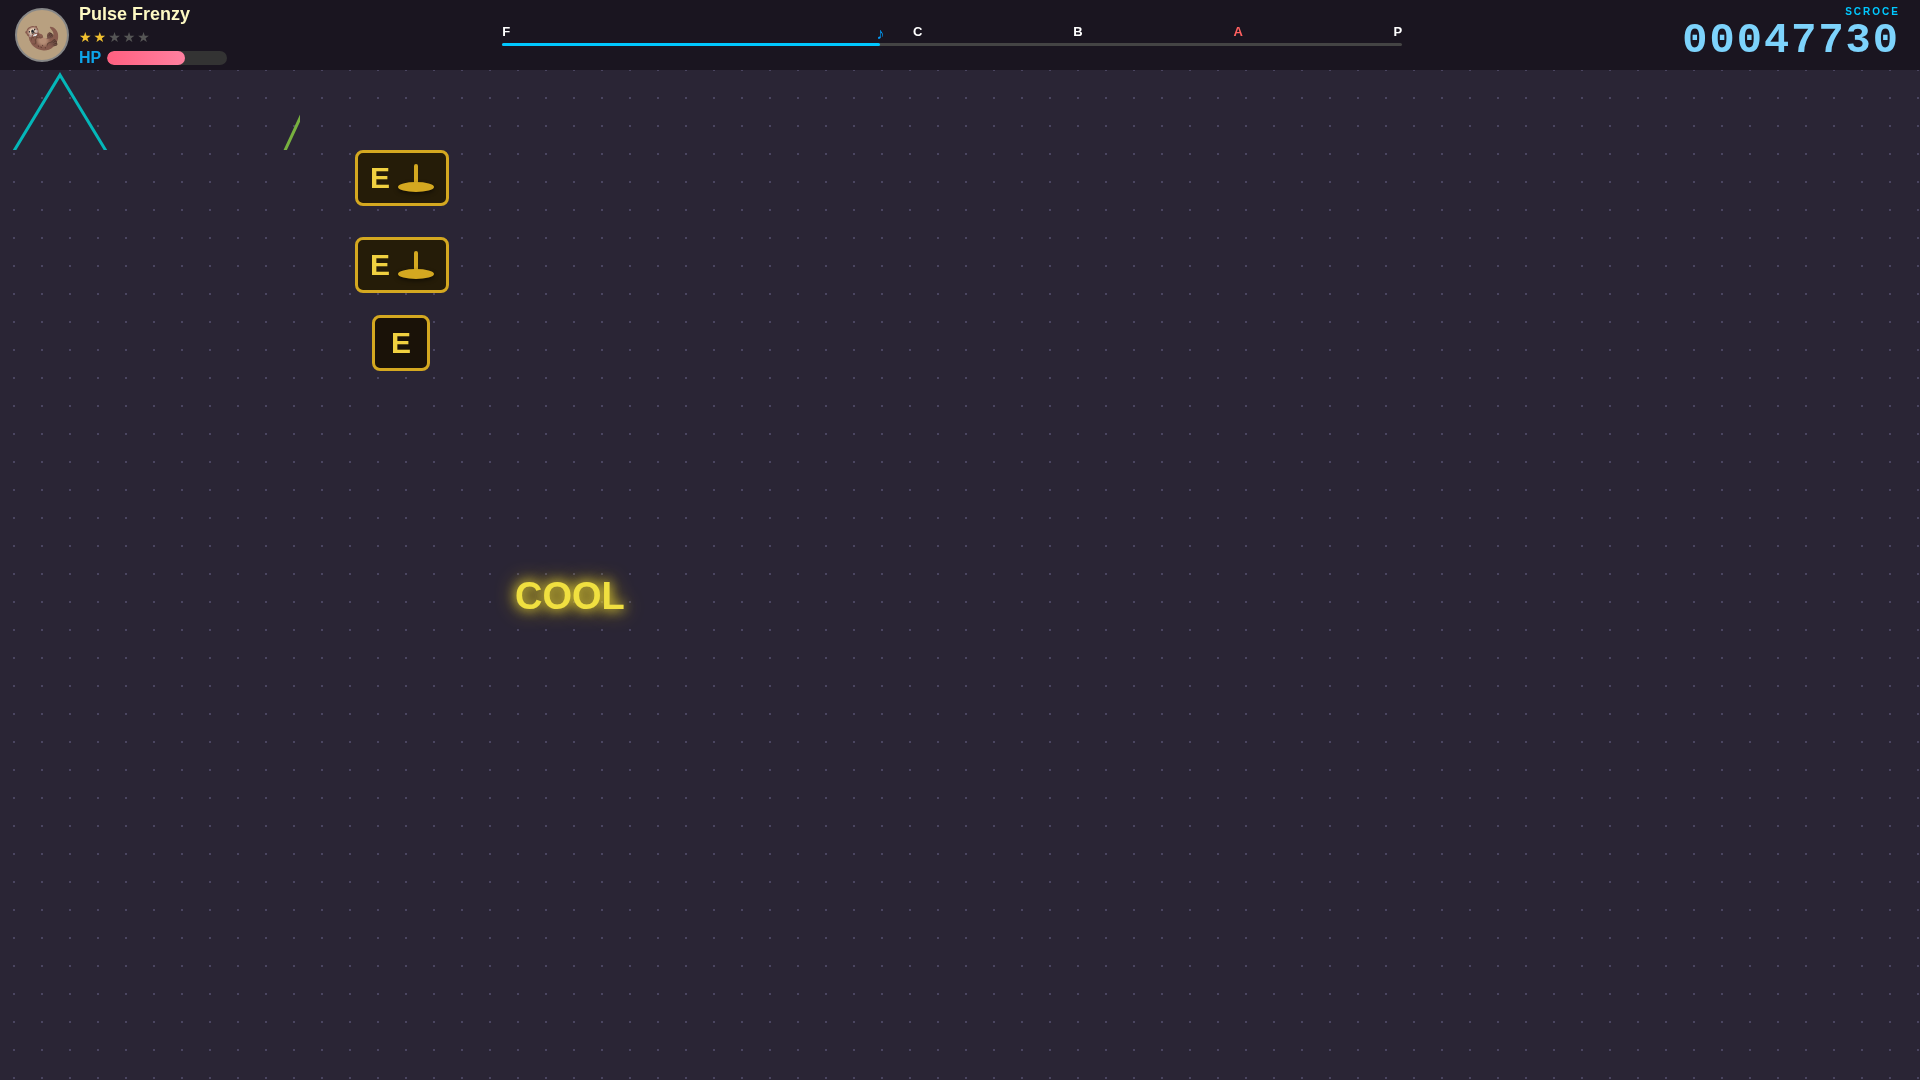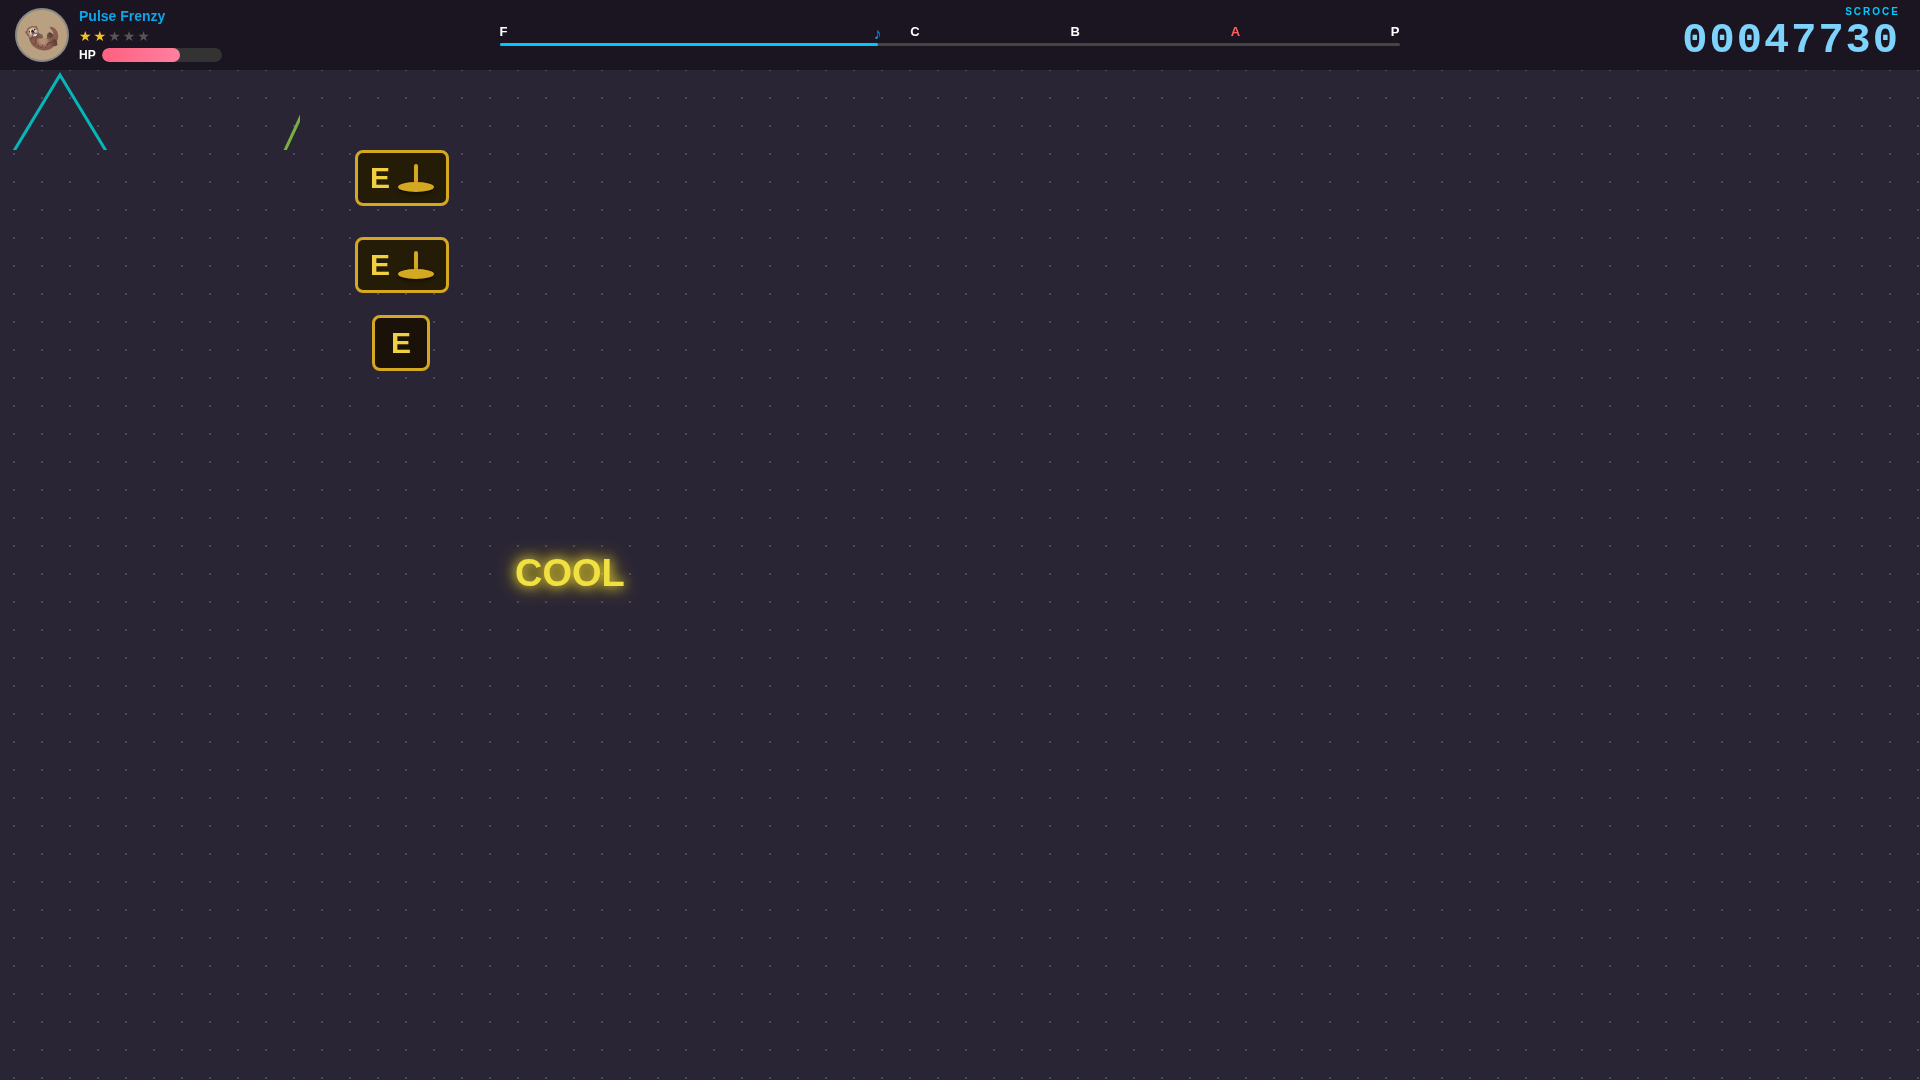--- a/index.html
+++ b/index.html
@@ -58,41 +58,41 @@
       align-items: center;
       justify-content: center;
       font-size: 30px;
     }
     .player-details {
       display: flex;
       flex-direction: column;
       gap: 4px;
     }
     .player-name {
-      color: #0ea5e9;
-      font-size: 14px;
+      color: #fef9c3;
+      font-size: 18px;
       font-weight: bold;
     }
     .stars {
       display: flex;
       gap: 2px;
     }
     .star {
       font-size: 14px;
     }
     .star.filled { color: #f0c030; }
     .star.empty { color: #555; }
     .hp-bar-container {
       display: flex;
       align-items: center;
       gap: 6px;
     }
     .hp-label {
-      color: #ffffff;
-      font-size: 12px;
+      color: #0ea5e9;
+      font-size: 16px;
       font-weight: bold;
     }
     .hp-bar-bg {
       width: 120px;
       height: 14px;
       background: #333;
       border-radius: 7px;
       overflow: hidden;
     }
     .hp-bar-fill {
@@ -287,13 +287,13 @@
   <div style="position: relative; display: flex; flex-direction: column; align-items: center;">
     <div style="width: 4px; height: 20px; background: #d4a820; border-radius: 2px;"></div>
     <div style="width: 36px; height: 10px; background: #d4a820; border-radius: 50%; margin-top: -2px; box-shadow: 0 2px 4px rgba(0,0,0,0.5);"></div>
   </div>
 </div>
 
 <div style="position: absolute; top: 315px; left: 372px; z-index: 5; display: flex; align-items: center; border: 3px solid #d4a820; border-radius: 8px; background: #1a1208; padding: 8px 16px;">
   <span style="color: #f0d040; font-size: 30px; font-weight: bold; font-family: Arial;">E</span>
 </div>
 
-<div style="position: absolute; top: 552px; left: 515px; color: #f0e040; font-size: 38px; font-weight: bold; font-family: Arial; z-index: 6; text-shadow: 0 0 12px #f0e040, 0 0 20px #d0b000;">COOL</div>
+<div style="position: absolute; top: 575px; left: 515px; color: #f0e040; font-size: 38px; font-weight: bold; font-family: Arial; z-index: 6; text-shadow: 0 0 12px #f0e040, 0 0 20px #d0b000;">COOL</div>
 
 </body></html>

